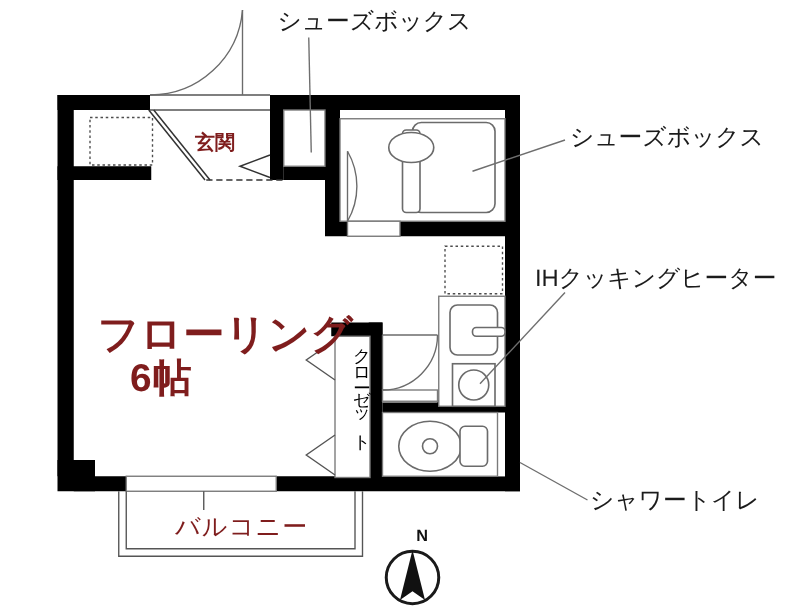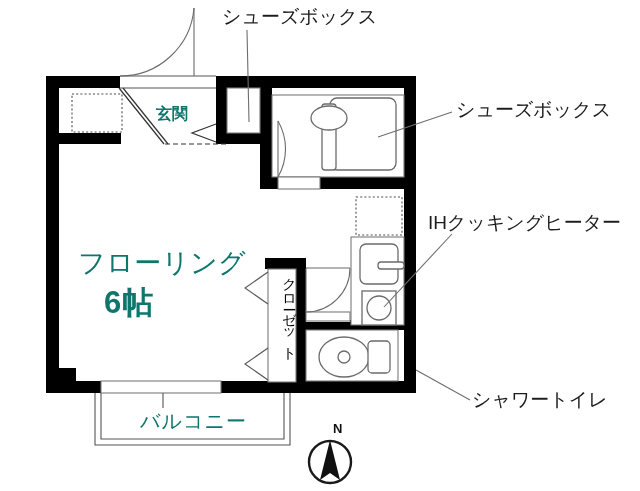--- a/index.html
+++ b/index.html
@@ -38,27 +38,27 @@
     position: absolute;
     font-family: "Liberation Sans", sans-serif;
     font-size: 19px;
     color: #1b1b1b;
     white-space: nowrap;
     letter-spacing: 0px;
   }
   .room-text {
     position: absolute;
     font-family: "Liberation Sans", sans-serif;
-    color: #0f766e;
+    color: #7f1d1d;
     white-space: nowrap;
     text-align: center;
   }
   #room-main-name {
-    font-size: 27px;
-    font-weight: 400;
+    font-size: 33px;
+    font-weight: 700;
     left: 78px;
     top: 245px;
     letter-spacing: 0.5px;
   }
   #room-main-size {
     font-size: 31px;
     font-weight: 700;
     left: 104px;
     top: 282px;
     letter-spacing: 1px;

